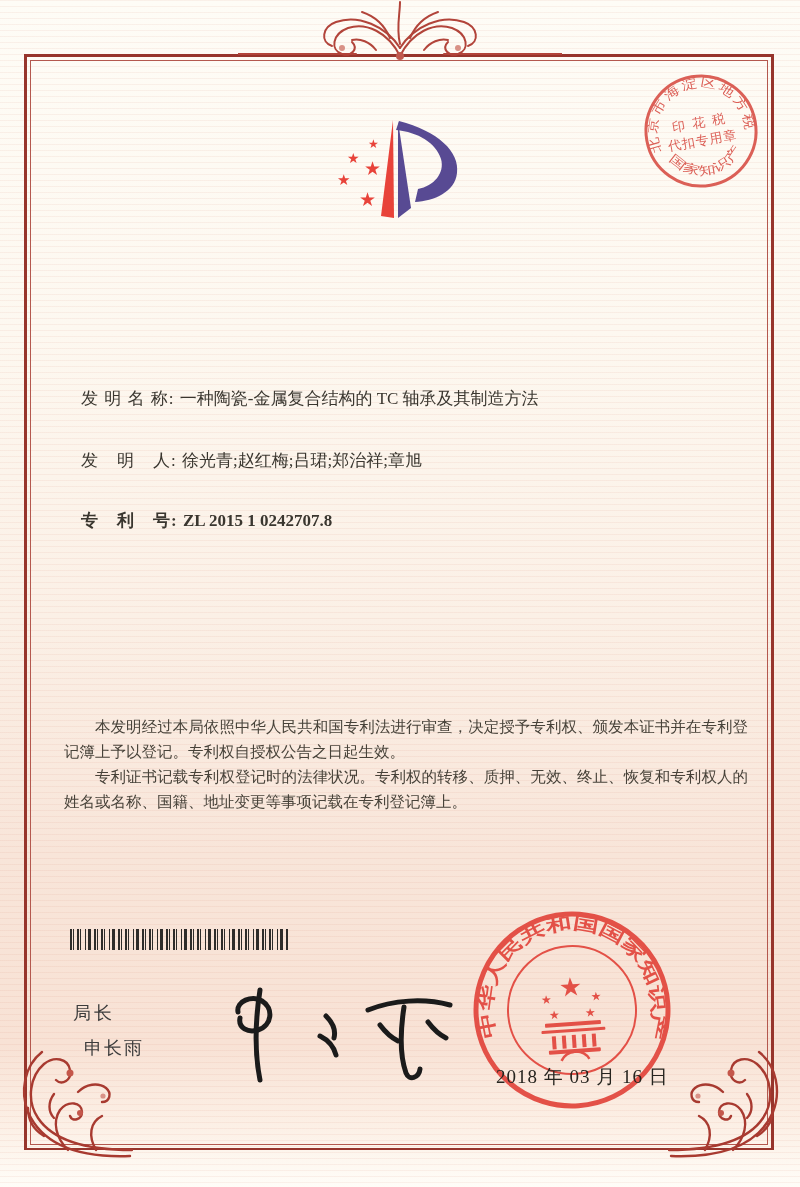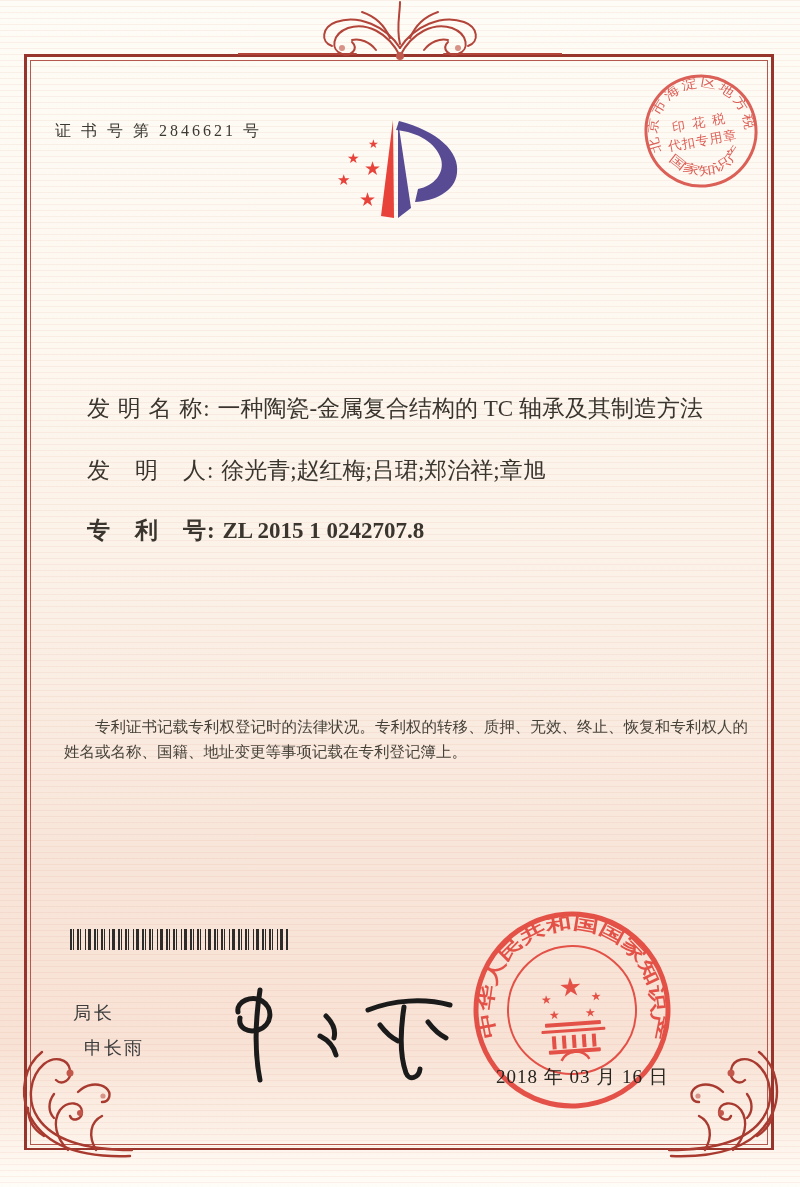--- a/index.html
+++ b/index.html
@@ -16,21 +16,21 @@
     position:absolute;left:24px;top:54px;width:750px;height:1096px;
     border:3px solid #97352c;border-bottom-width:2px;box-sizing:border-box;
   }
   #frame-inner{
     position:absolute;left:3px;top:3px;right:3px;bottom:3px;
     border:1px solid #b4584e;
   }
   #cert-number{left:55px;top:121px;font-size:16px;letter-spacing:3px;color:#3c3832;}
   #title{left:0;right:45px;top:250px;text-align:center;font-size:44px;font-weight:600;
          letter-spacing:26px;color:#22201d;text-indent:26px;}
-  .field-row{left:64px;right:45px;font-size:23px;color:#3a362f;white-space:pre-wrap;}
+  .field-row{left:64px;right:45px;font-size:17px;color:#3a362f;white-space:pre-wrap;}
   .field-row .lbl{letter-spacing:1px;}
   #paragraphs{left:64px;right:52px;top:714px;font-size:15.5px;line-height:25px;color:#474239;}
   #paragraphs p{margin:0;text-indent:2em;text-align:justify;}
   #barcode{
     left:70px;top:929px;width:218px;height:21px;
     background-image:
       repeating-linear-gradient(90deg,#2e2c2a 0 2px,transparent 2px 3px,#2e2c2a 3px 4px,transparent 4px 7px,#2e2c2a 7px 9px,transparent 9px 10px,#2e2c2a 10px 11px,transparent 11px 15px,#2e2c2a 15px 16px,transparent 16px 18px,#2e2c2a 18px 21px,transparent 21px 24px);
   }
   #director-title{left:73px;top:1001px;font-size:18px;letter-spacing:3px;
       font-family:"Liberation Sans",sans-serif;color:#3c3c3c;}
@@ -100,21 +100,20 @@
       <path d="M88,104 C80,90 82,76 94,70"></path>
       <path d="M36,90 C26,84 20,74 20,62"></path>
       <path d="M70,46 C78,38 90,36 98,42 C104,47 102,56 94,56"></path>
       <path d="M46,48 C40,56 40,66 46,72"></path>
     </g>
     <circle cx="62" cy="27" r="3.5" fill="#c4574b"></circle>
     <circle cx="72" cy="67" r="3" fill="#c4574b"></circle>
     <circle cx="95" cy="50" r="2.6" fill="#d99287"></circle>
   </svg>
 
-  <div id="cert-number" class="abs">证 书 号 第 2846621 号</div>
 
   <div id="logo" class="abs">
     <span class="logo-star" style="left:40px;top:38px;font-size:12px;">★</span>
     <span class="logo-star" style="left:19px;top:51px;font-size:14px;">★</span>
     <span class="logo-star" style="left:36px;top:59px;font-size:19px;">★</span>
     <span class="logo-star" style="left:9px;top:73px;font-size:15px;">★</span>
     <span class="logo-star" style="left:31px;top:90px;font-size:19px;">★</span>
     <svg width="160" height="140" viewBox="0 0 160 140" style="position:absolute;left:0;top:0;">
       <path d="M65,20 L53,116 L66,118 Z" fill="#e8433a"></path>
       <path d="M70,21 L70,118 L83,108 Z" fill="#584a93"></path>
@@ -141,20 +140,21 @@
     <span class="lbl">发 明 名 称: </span><span>一种陶瓷-金属复合结构的 TC 轴承及其制造方法</span>
   </div>
   <div class="abs field-row" style="top:429px;">
     <span class="lbl">发　明　人: </span><span>徐光青;赵红梅;吕珺;郑治祥;章旭</span>
   </div>
   <div class="abs field-row" style="top:489px;font-weight:bold;">
     <span class="lbl">专　利　号: </span><span>ZL 2015 1 0242707.8</span>
   </div>
 
   <div id="paragraphs" class="abs">
+    <p>本发明经过本局依照中华人民共和国专利法进行审查，决定授予专利权、颁发本证书并在专利登记簿上予以登记。专利权自授权公告之日起生效。</p>
     <p>专利证书记载专利权登记时的法律状况。专利权的转移、质押、无效、终止、恢复和专利权人的姓名或名称、国籍、地址变更等事项记载在专利登记簿上。</p>
   </div>
 
   <div id="barcode" class="abs"></div>
 
   <div id="director-title" class="abs">局长</div>
   <div id="director-name" class="abs">申长雨</div>
 
   <svg id="signature" class="abs" width="260" height="110" viewBox="0 0 260 110">
     <g stroke="#1b1b1b" stroke-width="5" fill="none" stroke-linecap="round">

